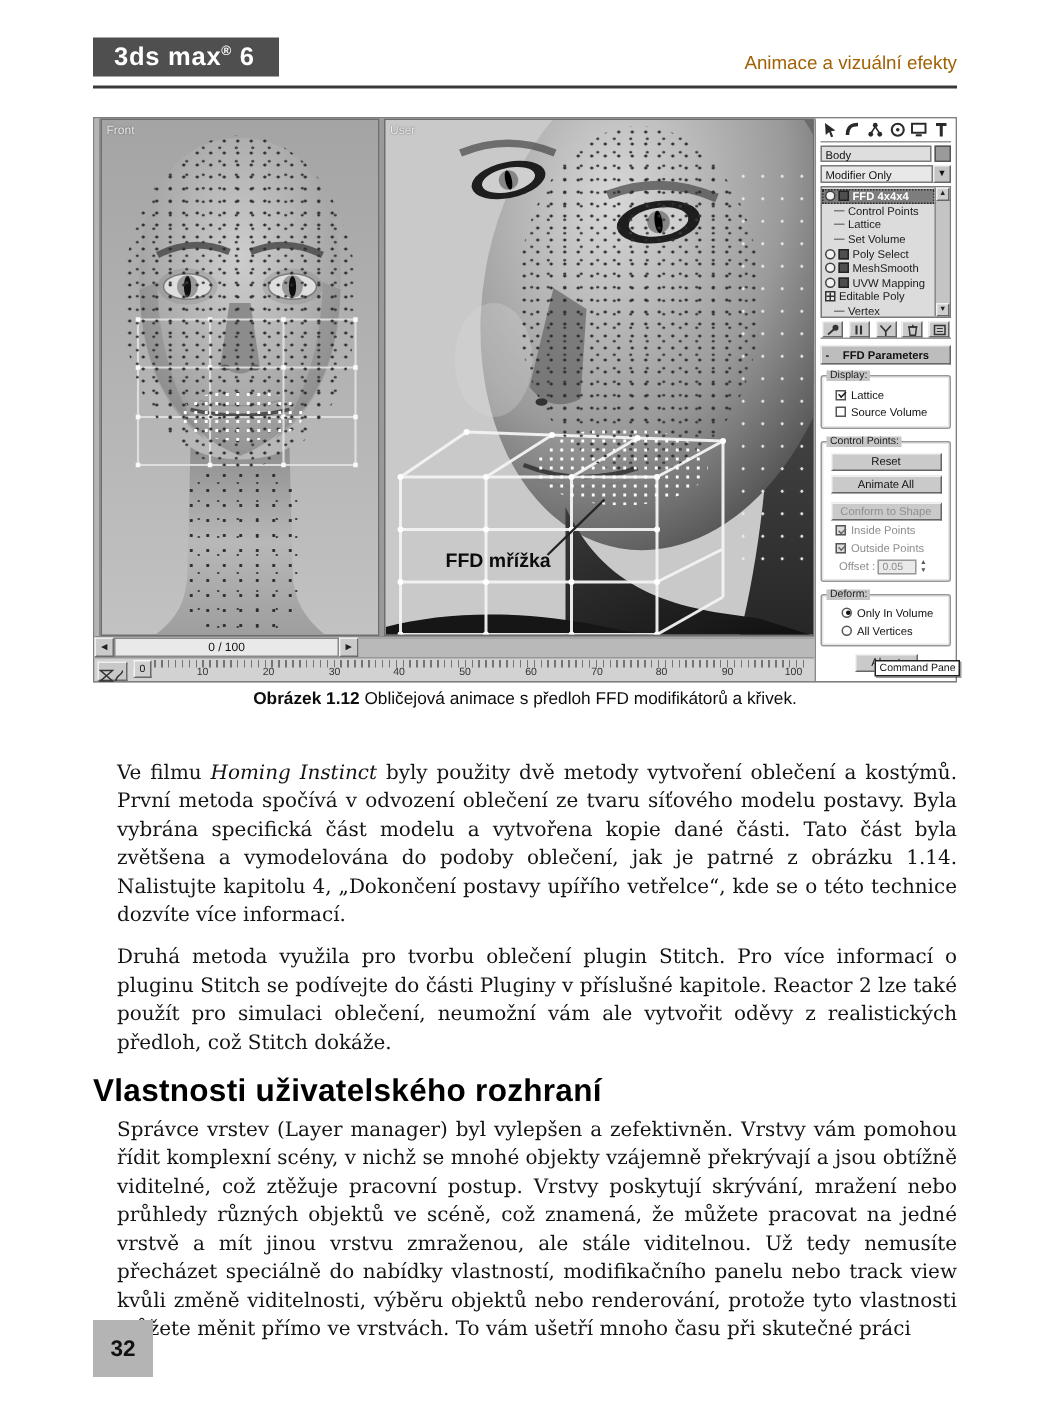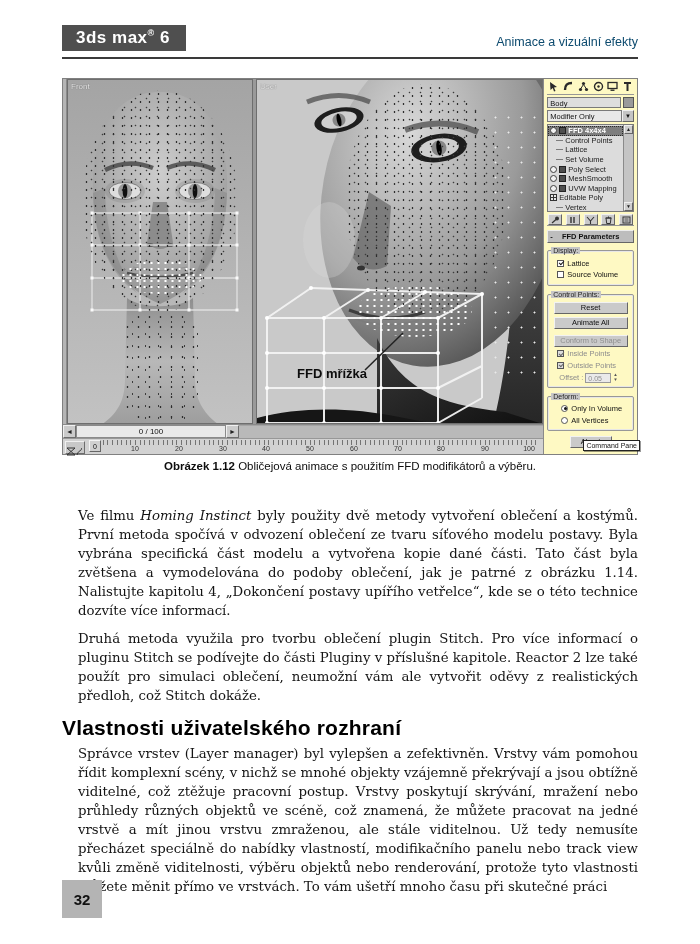--- a/index.html
+++ b/index.html
@@ -5,21 +5,21 @@
   html,body{margin:0;padding:0;background:#888;}
   .page{position:relative;width:700px;height:944px;background:#ffffff;overflow:hidden;
         font-family:"Liberation Sans",sans-serif;color:#111;}
 
   
   .hdr{position:absolute;left:62px;right:62px;top:25px;height:26px;display:flex;
        justify-content:space-between;align-items:flex-end;}
   .hdr-logo{background:#4f4f4f;color:#fff;font-weight:bold;font-size:17px;
             padding:3px 16px 3px 14px;letter-spacing:.5px;}
   .hdr-logo sup{font-size:9px;}
-  .hdr-right{font-size:12.5px;color:#0c4a6e;padding-bottom:2px;}
+  .hdr-right{font-size:12.5px;color:#a16207;padding-bottom:2px;}
   .hdr-rule{position:absolute;left:62px;right:62px;top:57px;height:1.5px;background:#3a3a3a;}
 
   
   .fig{position:absolute;left:62px;top:78px;width:576px;height:377px;background:#c6c6c6;
        border:1px solid #808080;box-sizing:border-box;display:flex;}
   .fig-left{width:482px;display:flex;flex-direction:column;}
   .vp-row{height:347px;display:flex;}
   .vp-strip{width:3px;background:#b5b5b5;border-right:1px solid #8a8a8a;}
   .vp{position:relative;overflow:hidden;box-sizing:border-box;border:1px solid #6e6e6e;}
   .vp-front{width:186px;background:linear-gradient(180deg,#a4a4a4,#c2c2c2);}
@@ -54,21 +54,21 @@
   .curve-btn{position:absolute;left:2px;top:2px;width:18px;height:11px;background:#c8c8c8;
              border:1px solid;border-color:#f0f0f0 #6d6d6d #6d6d6d #f0f0f0;}
   .ticks{position:absolute;left:26px;right:6px;top:1px;height:5px;
          background:repeating-linear-gradient(90deg,#737373 0 1px,transparent 1px 4.6px);}
   .tk{position:absolute;top:6px;transform:translateX(-50%);font-size:7px;color:#333;}
   .slider-handle{position:absolute;left:26px;top:1px;width:12px;height:12px;background:#d0d0d0;
                  border:1px solid;border-color:#f4f4f4 #666 #666 #f4f4f4;font-size:7px;
                  text-align:center;line-height:11px;z-index:3;box-sizing:border-box;}
 
   
-  .cp{width:94px;background:#fef9c3;border-left:1px solid #8a8a8a;display:flex;flex-direction:column;
+  .cp{width:94px;background:#ffffff;border-left:1px solid #8a8a8a;display:flex;flex-direction:column;
       font-size:7.5px;position:relative;padding:0 3px;box-sizing:border-box;}
   .cp-tabs{display:flex;height:16px;align-items:center;justify-content:space-between;
            padding:1px 0;border-bottom:1px solid #979797;}
   .cp-tab{width:13px;height:13px;display:flex;align-items:center;justify-content:center;}
   .cp-name-row{display:flex;gap:2px;margin:2px 0;align-items:center;}
   .cp-name{flex:1;background:#dedede;border:1px solid #7a7a7a;height:11px;line-height:11px;
            padding-left:2px;box-sizing:border-box;}
   .cp-swatch{width:11px;height:11px;background:#9a9a9a;border:1px solid #555;box-sizing:border-box;}
   .cp-dd{display:flex;margin-bottom:2px;}
   .cp-dd-field{flex:1;background:#e8e8e8;border:1px solid #7a7a7a;height:12px;line-height:12px;
@@ -505,21 +505,21 @@
           <span class="radio"></span>
           <span>All Vertices</span>
         </div>
       </div>
 
       <div class="btn about">About</div>
       <div class="tooltip">Command Pane</div>
     </div>
   </div>
 
-  <div class="caption"><b>Obrázek 1.12</b><span>  Obličejová animace s použitím FFD modifikátorů a výběru.</span></div>
+  <div class="caption"><b>Obrázek 1.12</b><span>  Obličejová animace s předloh FFD modifikátorů a křivek.</span></div>
 
   <div class="bodytext">
     <p><span>Ve filmu </span><i>Homing Instinct</i><span> byly použity dvě metody vytvoření oblečení a kostýmů. První metoda spočívá v odvození oblečení ze tvaru síťového modelu postavy. Byla vybrána specifická část modelu a vytvořena kopie dané části. Tato část byla zvětšena a vymodelována do podoby oblečení, jak je patrné z obrázku 1.14. Nalistujte kapitolu 4, „Dokončení postavy upířího vetřelce“, kde se o této technice dozvíte více informací.</span></p>
     <p class="p2">Druhá metoda využila pro tvorbu oblečení plugin Stitch. Pro více informací o pluginu Stitch se podívejte do části Pluginy v příslušné kapitole. Reactor 2 lze také použít pro simulaci oblečení, neumožní vám ale vytvořit oděvy z realistických předloh, což Stitch dokáže.</p>
     <h1>Vlastnosti uživatelského rozhraní</h1>
     <p>Správce vrstev (Layer manager) byl vylepšen a zefektivněn. Vrstvy vám pomohou řídit komplexní scény, v nichž se mnohé objekty vzájemně překrývají a jsou obtížně viditelné, což ztěžuje pracovní postup. Vrstvy poskytují skrývání, mražení nebo průhledy různých objektů ve scéně, což znamená, že můžete pracovat na jedné vrstvě a mít jinou vrstvu zmraženou, ale stále viditelnou. Už tedy nemusíte přecházet speciálně do nabídky vlastností, modifikačního panelu nebo track view kvůli změně viditelnosti, výběru objektů nebo renderování, protože tyto vlastnosti můžete měnit přímo ve vrstvách. To vám ušetří mnoho času při skutečné práci</p>
   </div>
 
   <div class="pagenum">32</div>
 </div>

